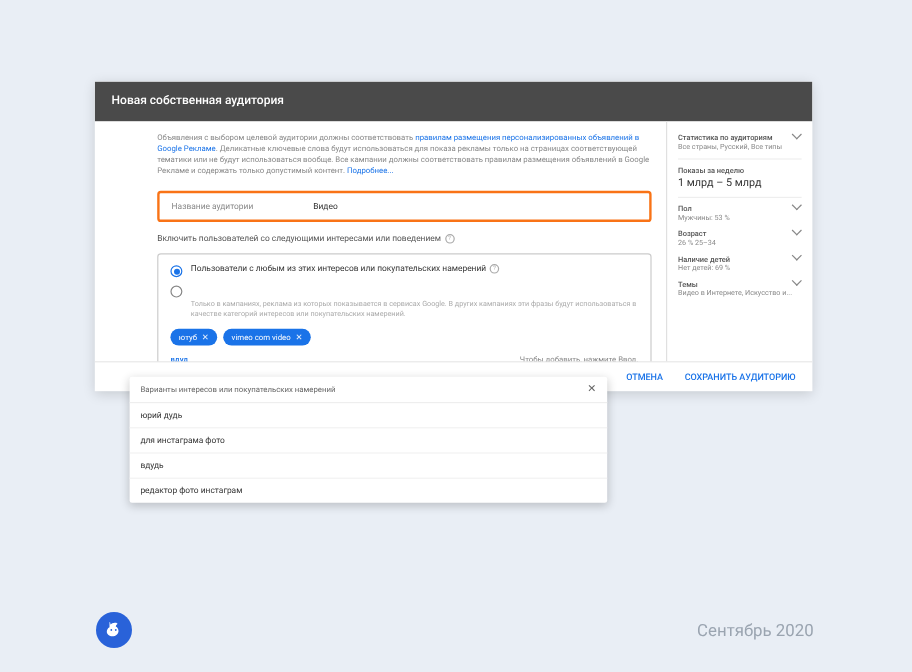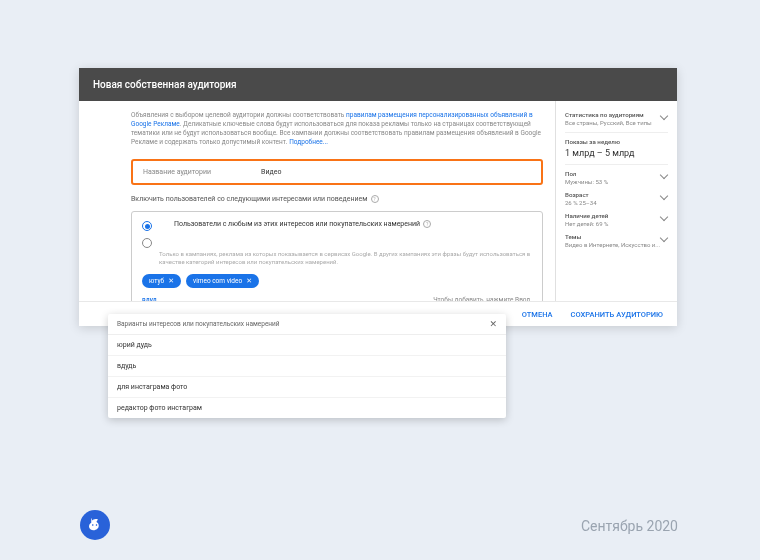--- a/index.html
+++ b/index.html
@@ -9,21 +9,21 @@
 .body { display: flex; height: calc(100% - 58px); margin-left: 40px; }
 .main { flex: 1; padding: 10px 12px; overflow: hidden; }
 .notice { font-size: 6.5px; color: #888; line-height: 1.4; margin-bottom: 12px; }
 .notice a { color: #1a73e8; text-decoration: none; }
 .name-field { border: 2px solid #f97316; border-radius: 3px; padding: 7px 10px; display: flex; gap: 50px; font-size: 7px; color: #555; margin-bottom: 10px; }
 .name-field .label { color: #888; }
 .name-field .val { color: #333; }
 .section-title { font-size: 7px; color: #555; margin-bottom: 8px; display: flex; align-items: center; gap: 3px; }
 .help-icon { display: inline-flex; width: 8px; height: 8px; border: 1px solid #aaa; border-radius: 50%; font-size: 5px; color: #aaa; align-items: center; justify-content: center; line-height: 1; }
 .options { border: 1px solid #ccc; border-radius: 3px; padding: 8px 10px 6px; position: relative; }
-.radio-row { display: flex; align-items: flex-start; gap: 22px; margin-bottom: 6px; }
+.radio-row { display: flex; align-items: flex-start; gap: 7px; margin-bottom: 6px; }
 .radio { width: 10px; height: 10px; border-radius: 50%; border: 1.5px solid #1a73e8; display: flex; align-items: center; justify-content: center; flex-shrink: 0; margin-top: 1px; }
 .radio.off { border-color: #888; }
 .radio .dot { width: 5px; height: 5px; border-radius: 50%; background: #1a73e8; }
 .radio-label { font-size: 7px; color: #333; display: flex; align-items: center; gap: 3px; }
 .radio-sub { font-size: 6px; color: #aaa; line-height: 1.3; margin-left: 17px; margin-top: -4px; margin-bottom: 6px; }
 .chips { display: flex; gap: 5px; margin: 8px 0 6px; }
 .chip { background: #1a73e8; color: #fff; font-size: 6.5px; padding: 3px 7px; border-radius: 9px; display: flex; align-items: center; gap: 4px; }
 .chip-x { font-size: 7px; opacity: 0.9; }
 .hint-row { display: flex; justify-content: space-between; border-bottom: 1.5px solid #1a73e8; padding-bottom: 18px; margin-top: 8px; font-size: 6.5px; }
 .hint-row .t1 { color: #1a73e8; font-weight: 500; }
@@ -31,21 +31,21 @@
 .suggestions { position: absolute; left: 108px; top: 314px; width: 398px; background: #fff; box-shadow: 0 2px 8px rgba(0,0,0,0.2); border-radius: 2px; z-index: 10; }
 .sugg-head { display: flex; justify-content: space-between; align-items: center; padding: 5px 9px; font-size: 6.5px; color: #666; border-bottom: 1px solid #eee; }
 .sugg-close { font-size: 9px; color: #666; cursor: pointer; }
 .sugg-item { padding: 6px 9px; font-size: 7px; color: #333; }
 .sugg-item + .sugg-item { border-top: 1px solid #f2f2f2; }
 .sidebar { width: 122px; border-left: 1px solid #e0e0e0; padding: 10px 9px; overflow: hidden; }
 .stat-group { margin-bottom: 6px; }
 .stat-head { font-size: 6.2px; color: #555; font-weight: 500; }
 .stat-sub { font-size: 6px; color: #888; }
 .stat-big { font-size: 9px; color: #333; margin-top: 2px; }
-.stat-row { display: flex; justify-content: space-between; align-items: center; }
+.stat-row { display: flex; justify-content: space-between; }
 .chev { width: 7px; height: 7px; }
 .chev::before { content: ""; display: block; width: 5px; height: 5px; border-right: 1.3px solid #888; border-bottom: 1.3px solid #888; transform: rotate(45deg); margin-top: -2px; }
 .hr { border: 0; border-top: 1px solid #eee; margin: 5px 0; }
 .actions { display: flex; justify-content: flex-end; gap: 18px; padding: 8px 14px; border-top: 1px solid #e8e8e8; font-size: 7.5px; font-weight: 500; color: #1a73e8; }
 .caption { position: absolute; right: 82px; bottom: 26px; font-size: 14px; color: #9aa4b0; }
 .logo { position: absolute; left: 80px; bottom: 20px; width: 30px; height: 30px; border-radius: 50%; background: #2962d9; display: flex; align-items: center; justify-content: center; }
 .logo svg { width: 18px; height: 18px; fill: #fff; }
 .truncated { font-size: 6.5px; color: #888; margin-top: 4px; }
 </style>
 </head>
@@ -157,22 +157,22 @@
     <span>СОХРАНИТЬ АУДИТОРИЮ</span>
   </div>
 </div>
 
 <div class="suggestions">
   <div class="sugg-head">
     <span>Варианты интересов или покупательских намерений</span>
     <span class="sugg-close">✕</span>
   </div>
   <div class="sugg-item">юрий дудь</div>
+  <div class="sugg-item">для инстаграма фото</div>
   <div class="sugg-item">вдудь</div>
-  <div class="sugg-item">для инстаграма фото</div>
   <div class="sugg-item">редактор фото инстаграм</div>
 </div>
 
 <div class="caption">Сентябрь 2020</div>
 <div class="logo">
   <svg viewBox="0 0 24 24">
       <path d="M7 3c1 0 1 2 1 3 1-1 3-2 5-2 1 0 2 0 3 1-1 1-2 2-2 3 2 1 3 3 3 5 0 3-3 6-7 6-3 0-6-2-6-5 0-2 1-4 3-5 0-2 0-4 0-6zm2 8c-1 0-1 1-1 1 0 1 1 1 1 1s1 0 1-1c0-1-1-1-1-1zm5 0c-1 0-1 1-1 1 0 1 1 1 1 1s1 0 1-1c0-1-1-1-1-1z"></path>
     </svg>
 </div>
 

